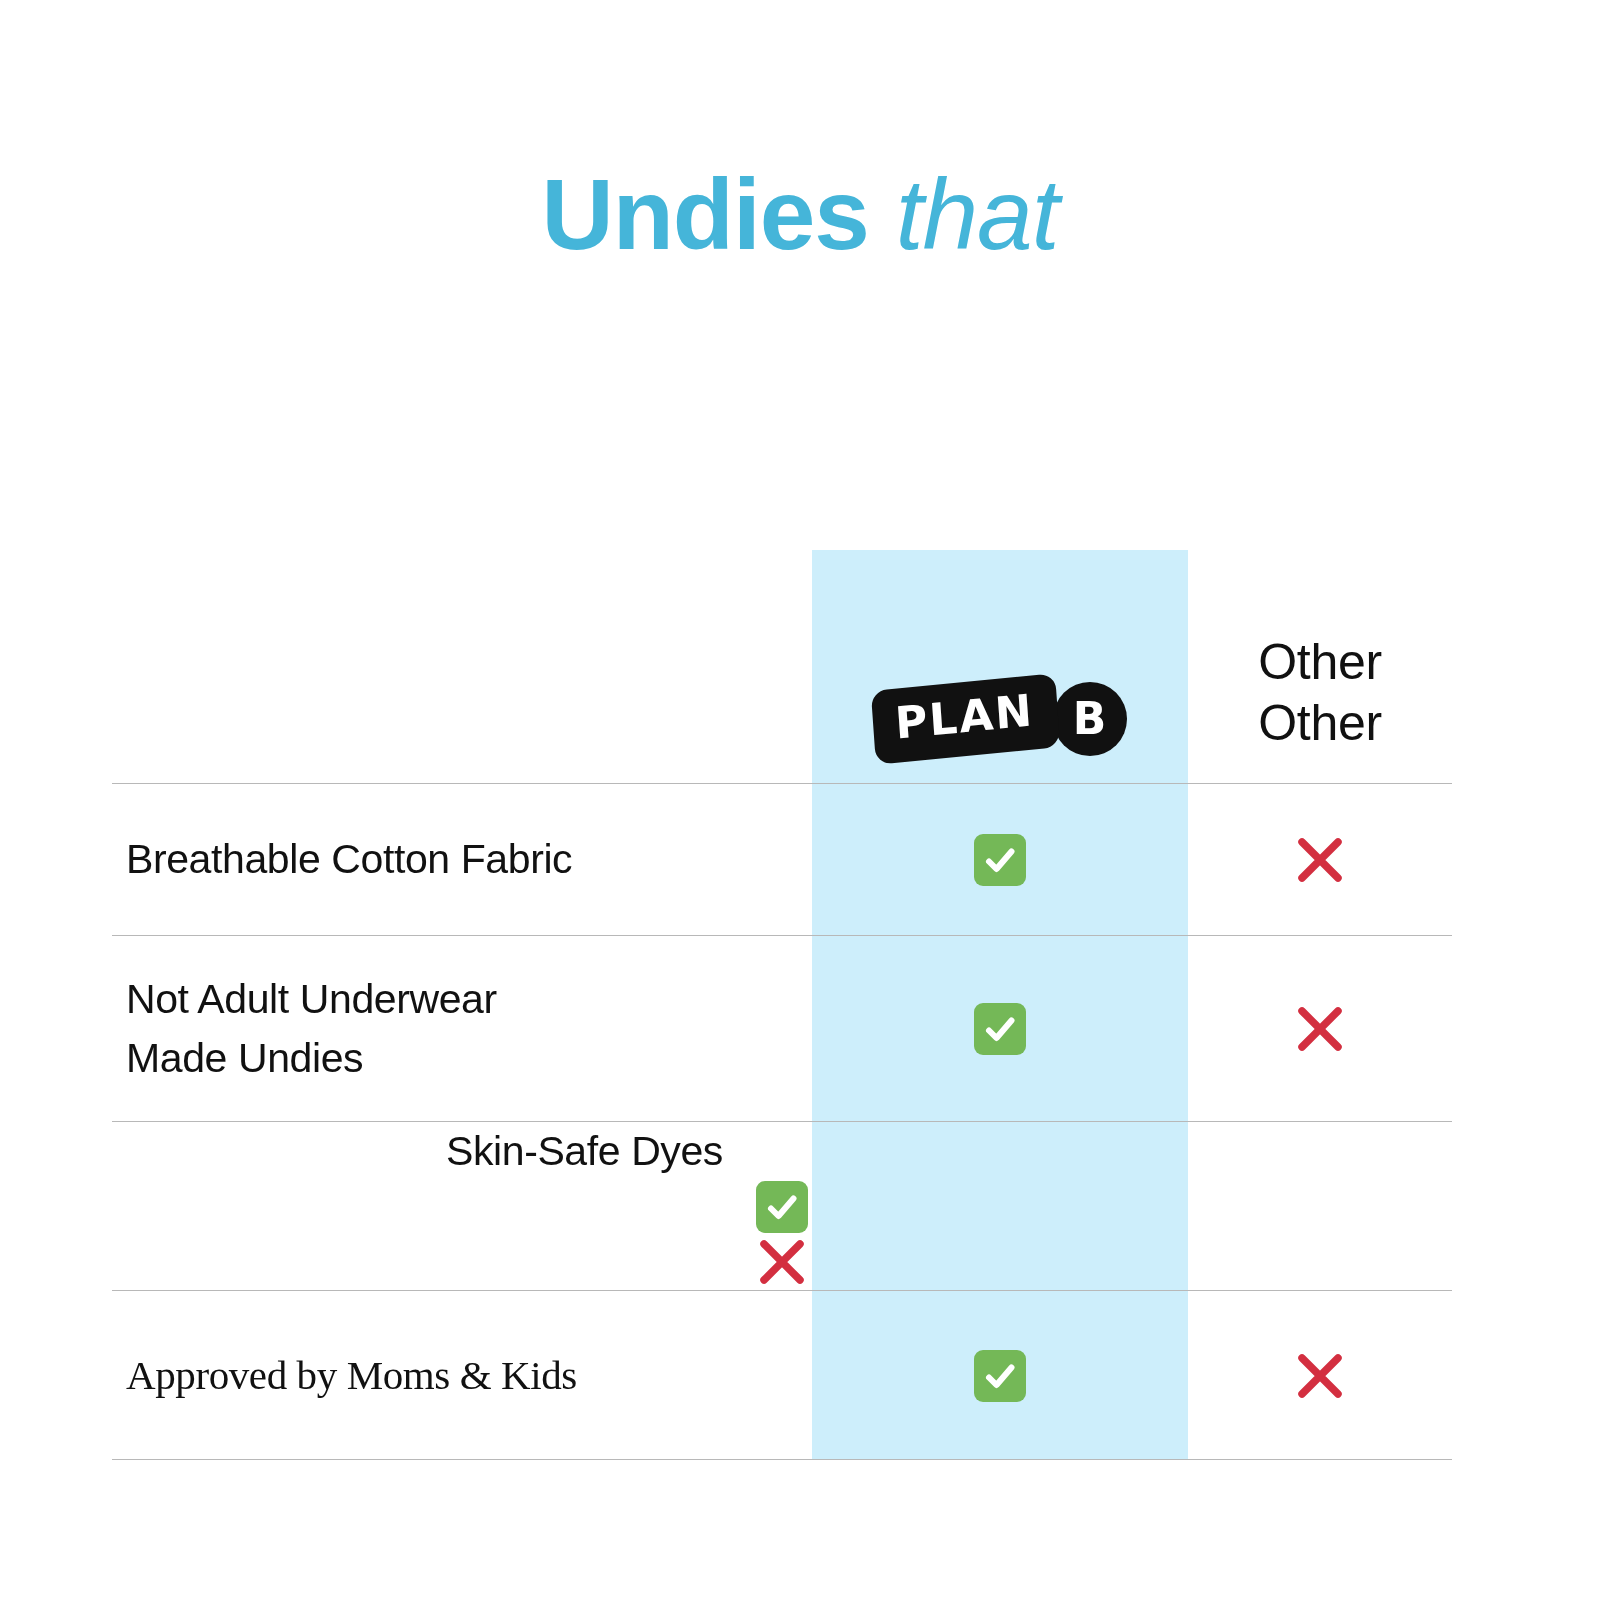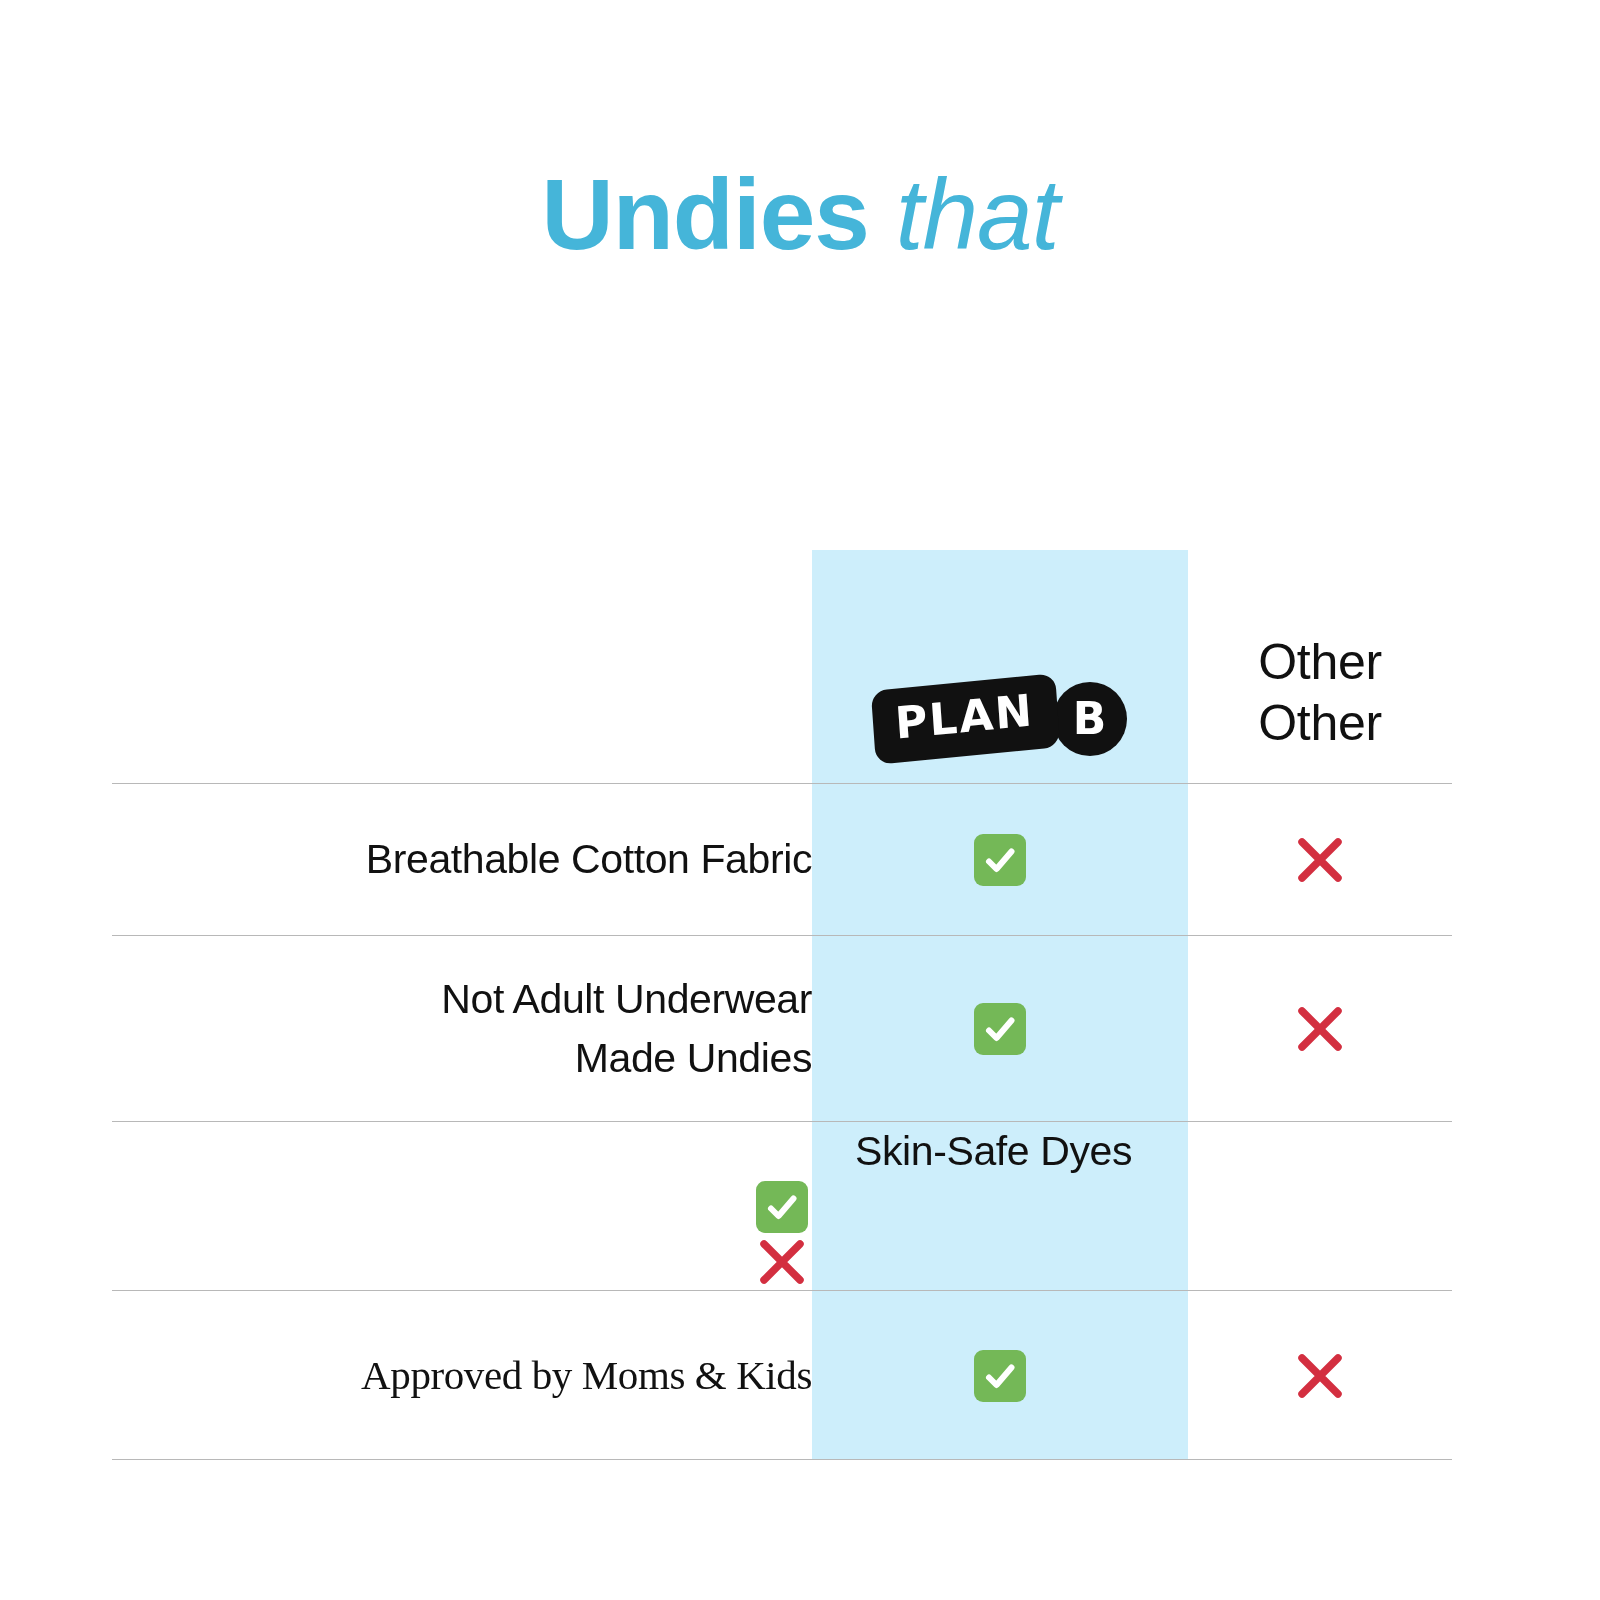--- a/index.html
+++ b/index.html
@@ -69,21 +69,21 @@
   .row.divider::after {
     content: "";
     position: absolute;
     left: 0;
     right: 0;
     bottom: 0;
     height: 1px;
     background: #b8b8b8;
   }
 
-  .c-label  { width: 700px; padding-left: 14px; text-align: right; }
+  .c-label  { width: 700px; padding-left: 14px; }
   .c-brand  { width: 376px; display: flex; align-items: center; justify-content: center; }
   .c-other  { width: 264px; display: flex; align-items: center; justify-content: center; }
 
   
   .row-header { height: 234px; align-items: flex-end; }
   .row-header .c-brand  { flex-direction: column; justify-content: flex-end; padding-bottom: 20px; }
   .row-header .c-other  { flex-direction: column; justify-content: flex-end; padding-bottom: 30px; }
 
   .brand-sub {
     font-size: 40px;

